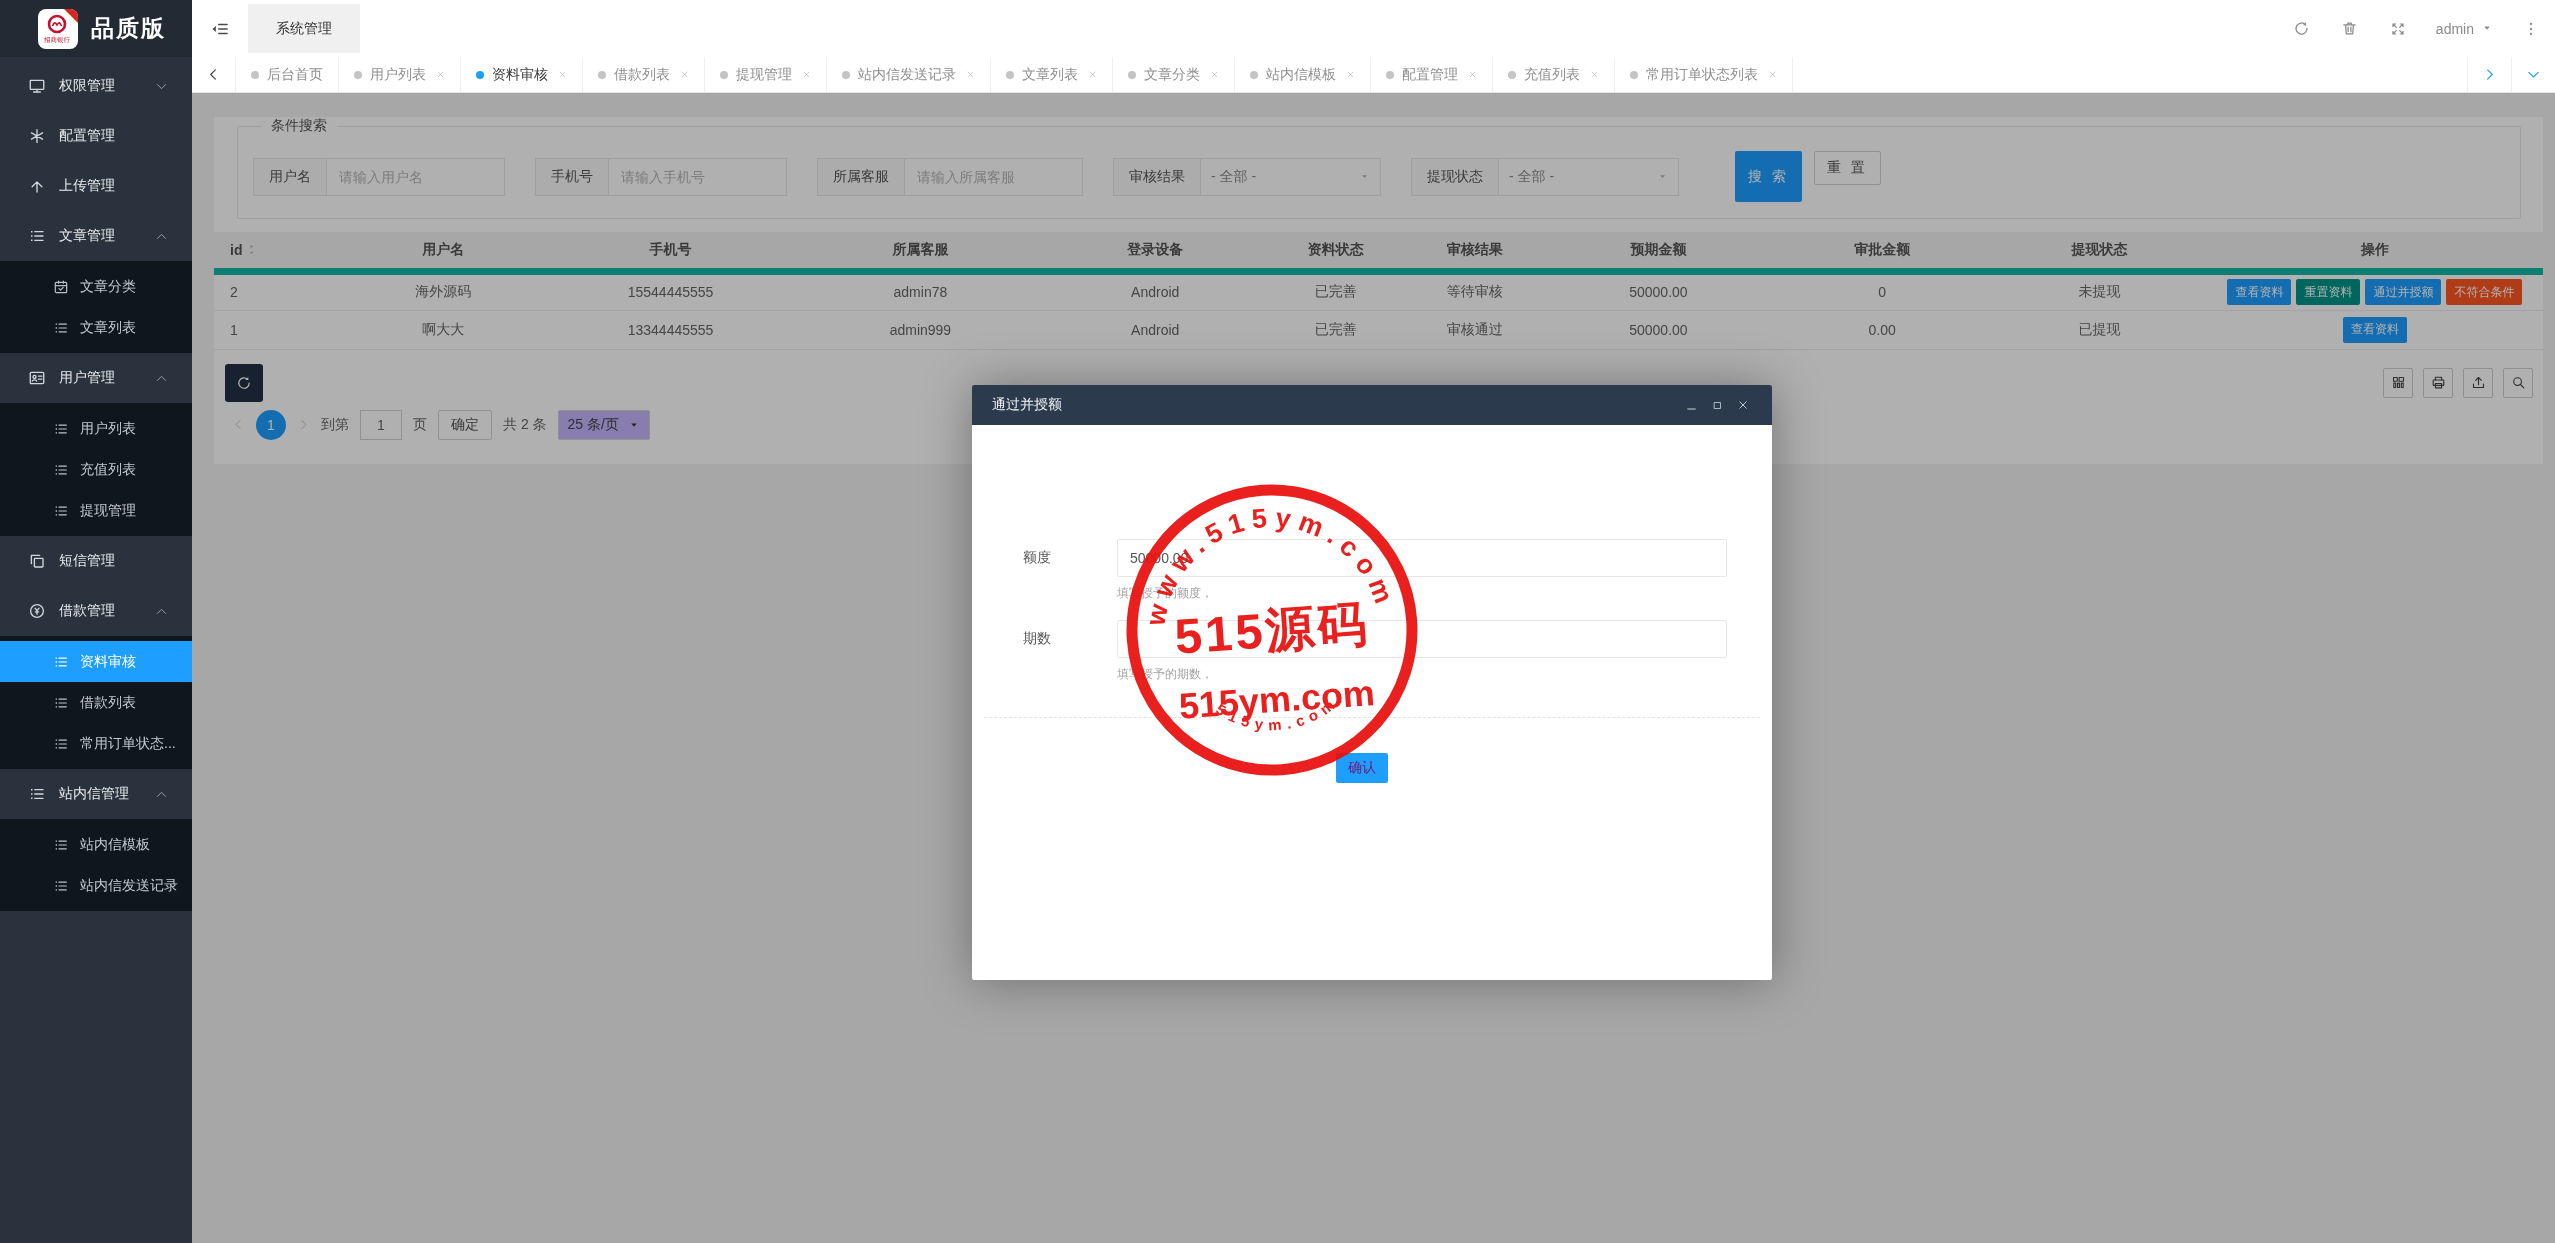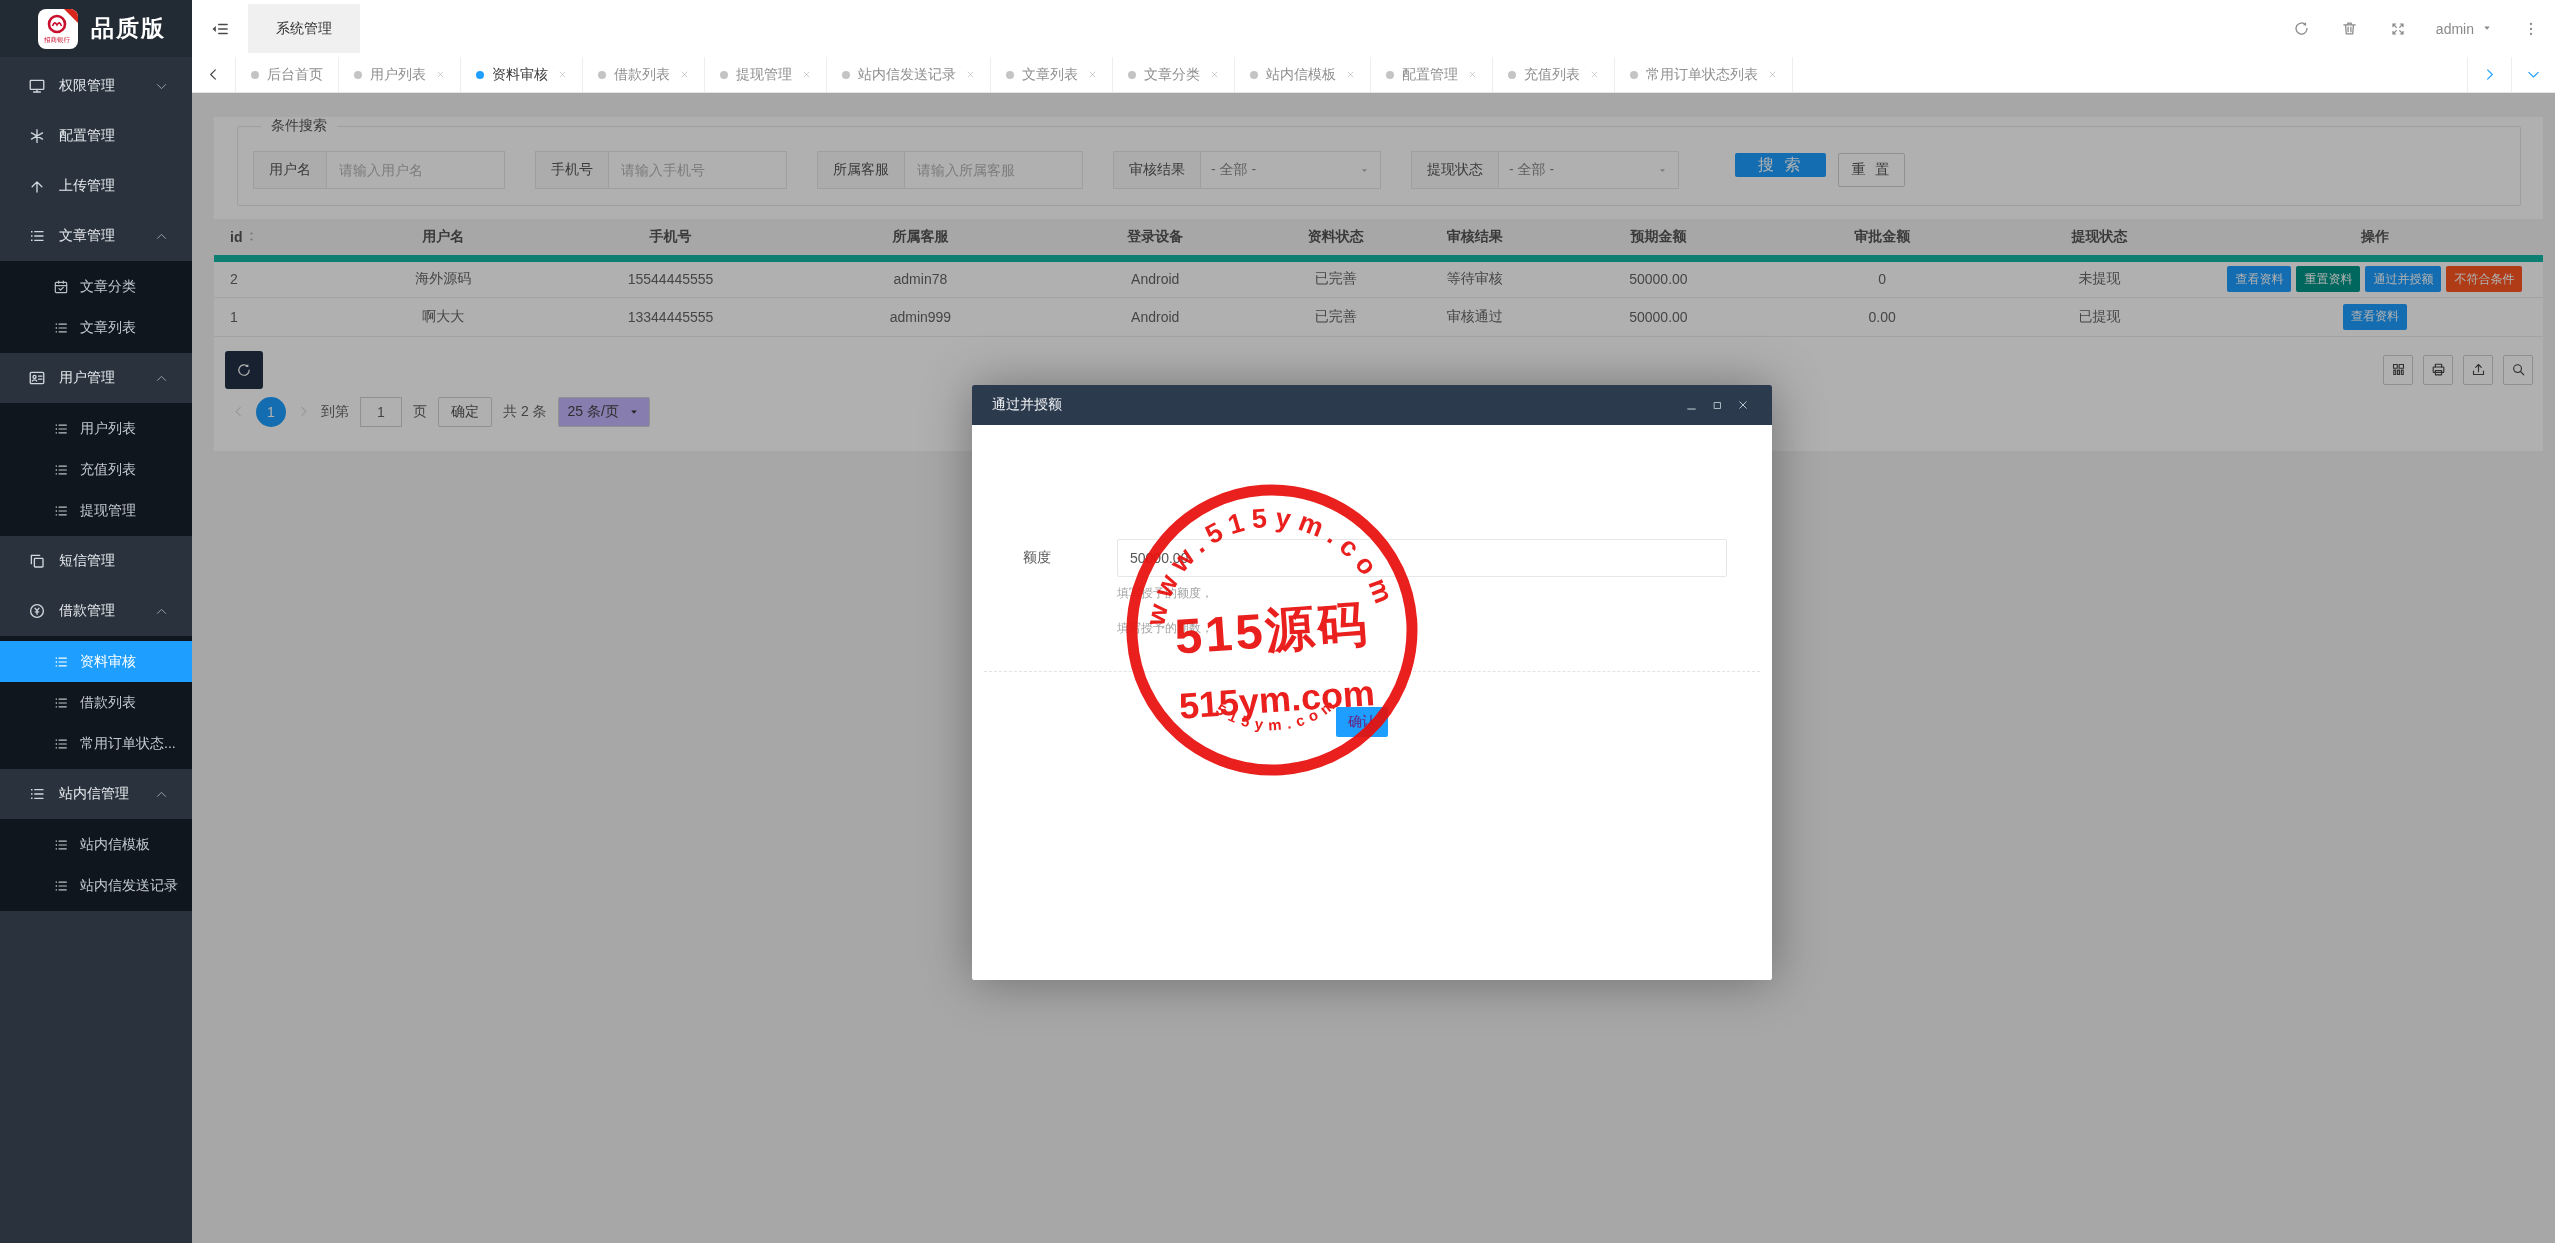--- a/index.html
+++ b/index.html
@@ -50,21 +50,21 @@
   .search-fs{border:1px solid #e6e6e6;border-radius:2px;margin:13px 22px 0 23px;padding:10px 15px 16px}
   .search-fs legend{color:#555;font-size:14px;padding:0 10px;margin-left:8px}
   .search-row{display:flex;align-items:center;gap:30px;margin-top:6px}
   .pair{display:flex;height:38px}
   .pair-label{display:flex;align-items:center;padding:0 15px;background:#fafafa;border:1px solid #e6e6e6;color:#555;white-space:nowrap}
   .pair input{width:178px;border:1px solid #e6e6e6;border-left:none;padding:0 12px;font-size:14px;color:#666;outline:none;background:#fff;font-family:inherit}
   .pair input::placeholder{color:#b5b5b5}
   .select-box{width:180px;display:flex;align-items:center;justify-content:space-between;border:1px solid #e6e6e6;border-left:none;padding:0 10px;color:#8b8b8b;background:#fff;cursor:pointer}
   .sel-caret{color:#b5b5b5;display:flex}
   .search-btns{display:flex;gap:12px;margin-left:26px}
-  .btn-search{background:#1e9fff;color:#fff;border:none;height:24px;padding:0 23px;font-size:16px;letter-spacing:3px;border-radius:2px;cursor:pointer;font-family:inherit}
+  .btn-search{background:#1e9fff;color:#fff;border:none;height:51px;padding:0 13px;font-size:14px;letter-spacing:3px;border-radius:2px;cursor:pointer;font-family:inherit}
   .btn-reset{background:#fff;color:#555;border:1px solid #d2d2d2;height:34px;padding:0 12px;font-size:14px;letter-spacing:3px;border-radius:2px;cursor:pointer;font-family:inherit}
 
   .grid{width:100%;border-collapse:collapse;table-layout:fixed;margin-top:13px;font-size:14px}
   .grid th{height:39px;background:#f2f2f2;color:#555;font-weight:700;text-align:center;border-bottom:7px solid #14b8a6;overflow:hidden;white-space:nowrap}
   .grid th:first-child{text-align:left;padding-left:16px}
   .grid td{height:39px;color:#666;text-align:center;border-bottom:1px solid #ededed;overflow:hidden;white-space:nowrap}
   .grid td:first-child{text-align:left;padding-left:16px}
   .th-sort-wrap{display:inline-flex;align-items:center;gap:3px}
   .sort-ico{color:#b0b0b0;display:flex;cursor:pointer}
   .acts{display:inline-flex;gap:5px;justify-content:center}
@@ -697,20 +697,24 @@
                 <path d="M5.5 5.5l13 13M18.5 5.5l-13 13"></path>
               </svg>
             </span>
         </div>
         <div class="modal-body">
           <div class="form-row">
             <label>额度</label>
             <input class="m-input" value="50000.00" style="">
           </div>
           <div class="form-hint">填写授予的额度，</div>
+          <div class="form-row">
+            <label>期数</label>
+            <input class="m-input" value="" style="">
+          </div>
           <div class="form-hint">填写授予的期数，</div>
           <div class="m-divider"></div>
           <button class="m-confirm">确认</button>
         </div>
         <svg class="stamp" width="310" height="310" viewBox="0 0 310 310">
           <defs>
             <path id="arcTop" d="M 47,160 A 108,108 0 0 1 263,160" fill="none"></path>
             <path id="arcBot" d="M 57,175 A 100,100 0 0 0 253,175" fill="none"></path>
           </defs>
           <circle cx="155" cy="155" r="140" fill="none" stroke="#e8100c" stroke-width="11"></circle>

